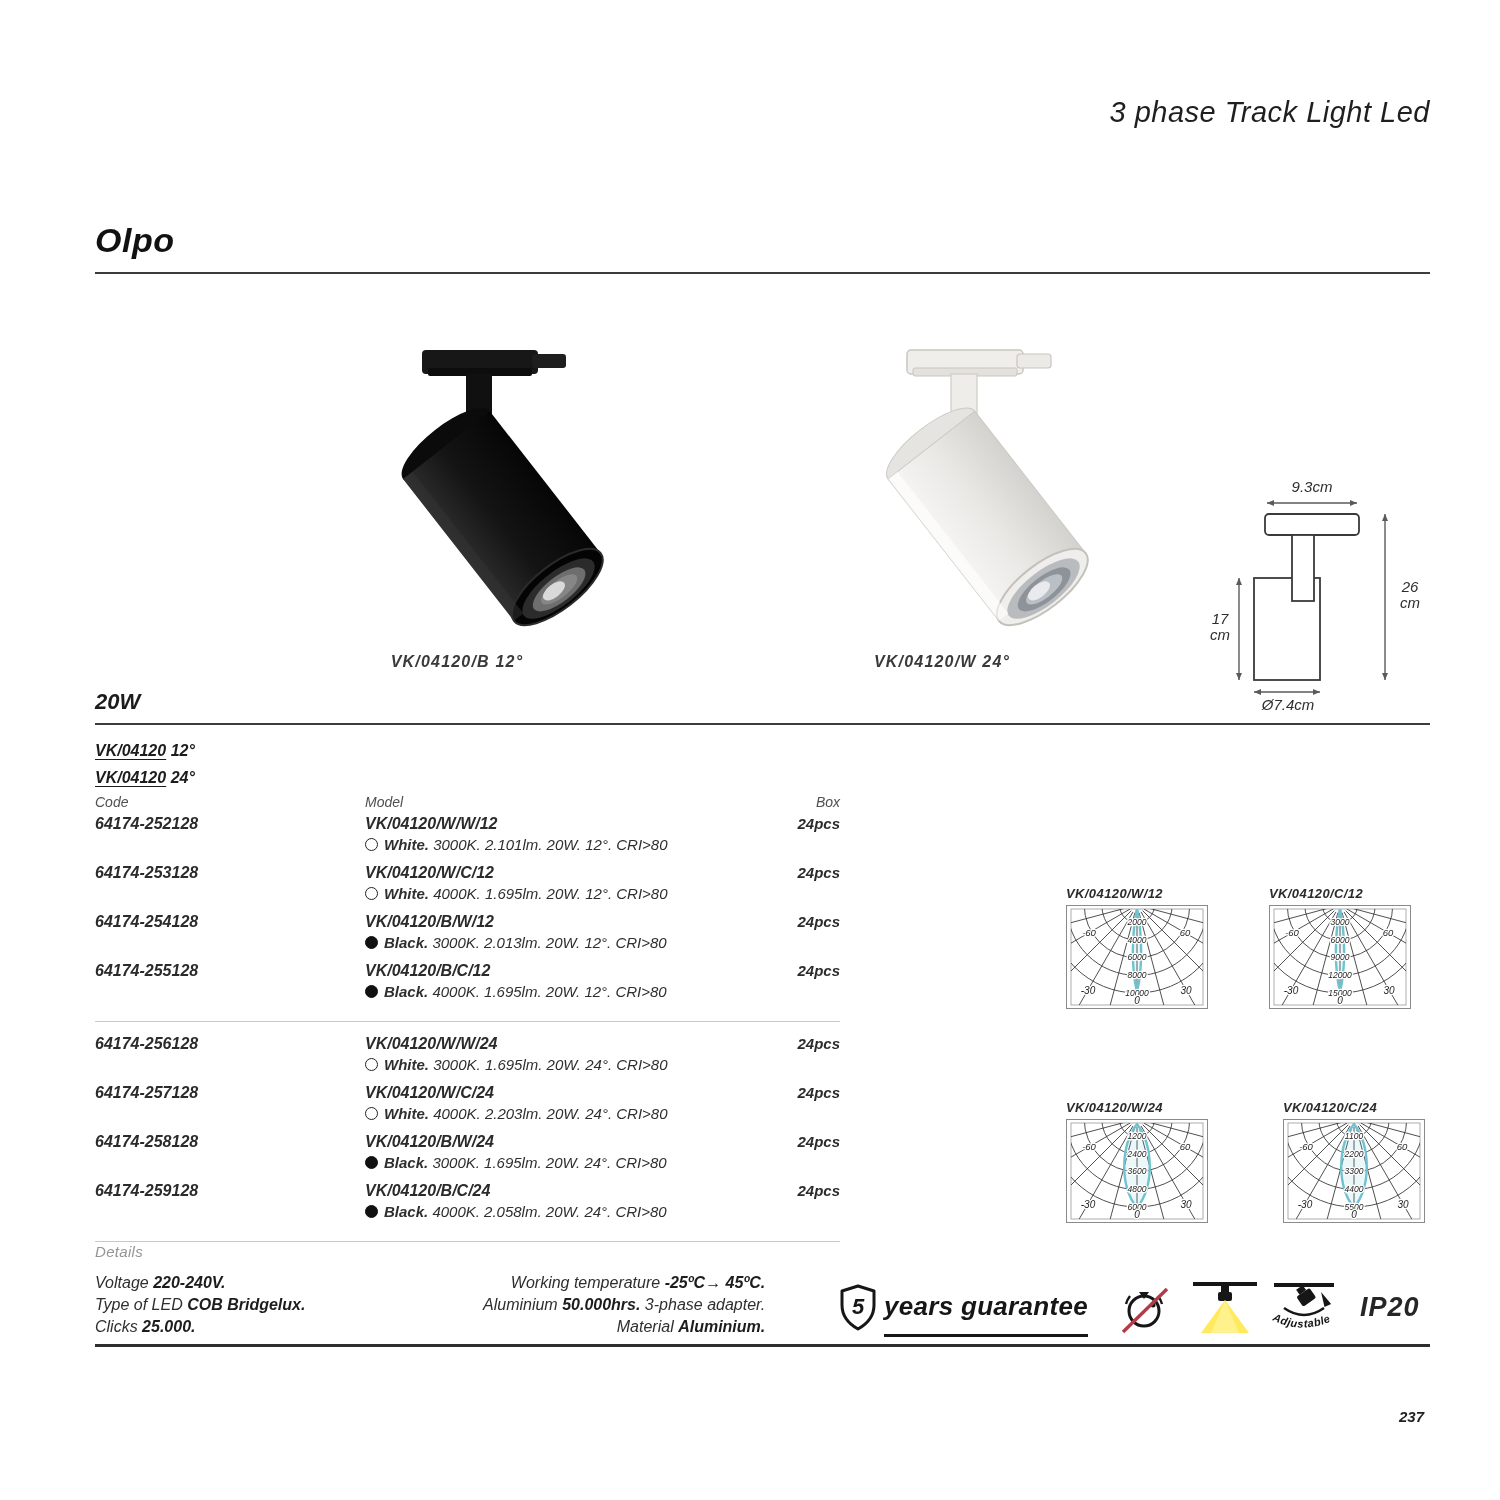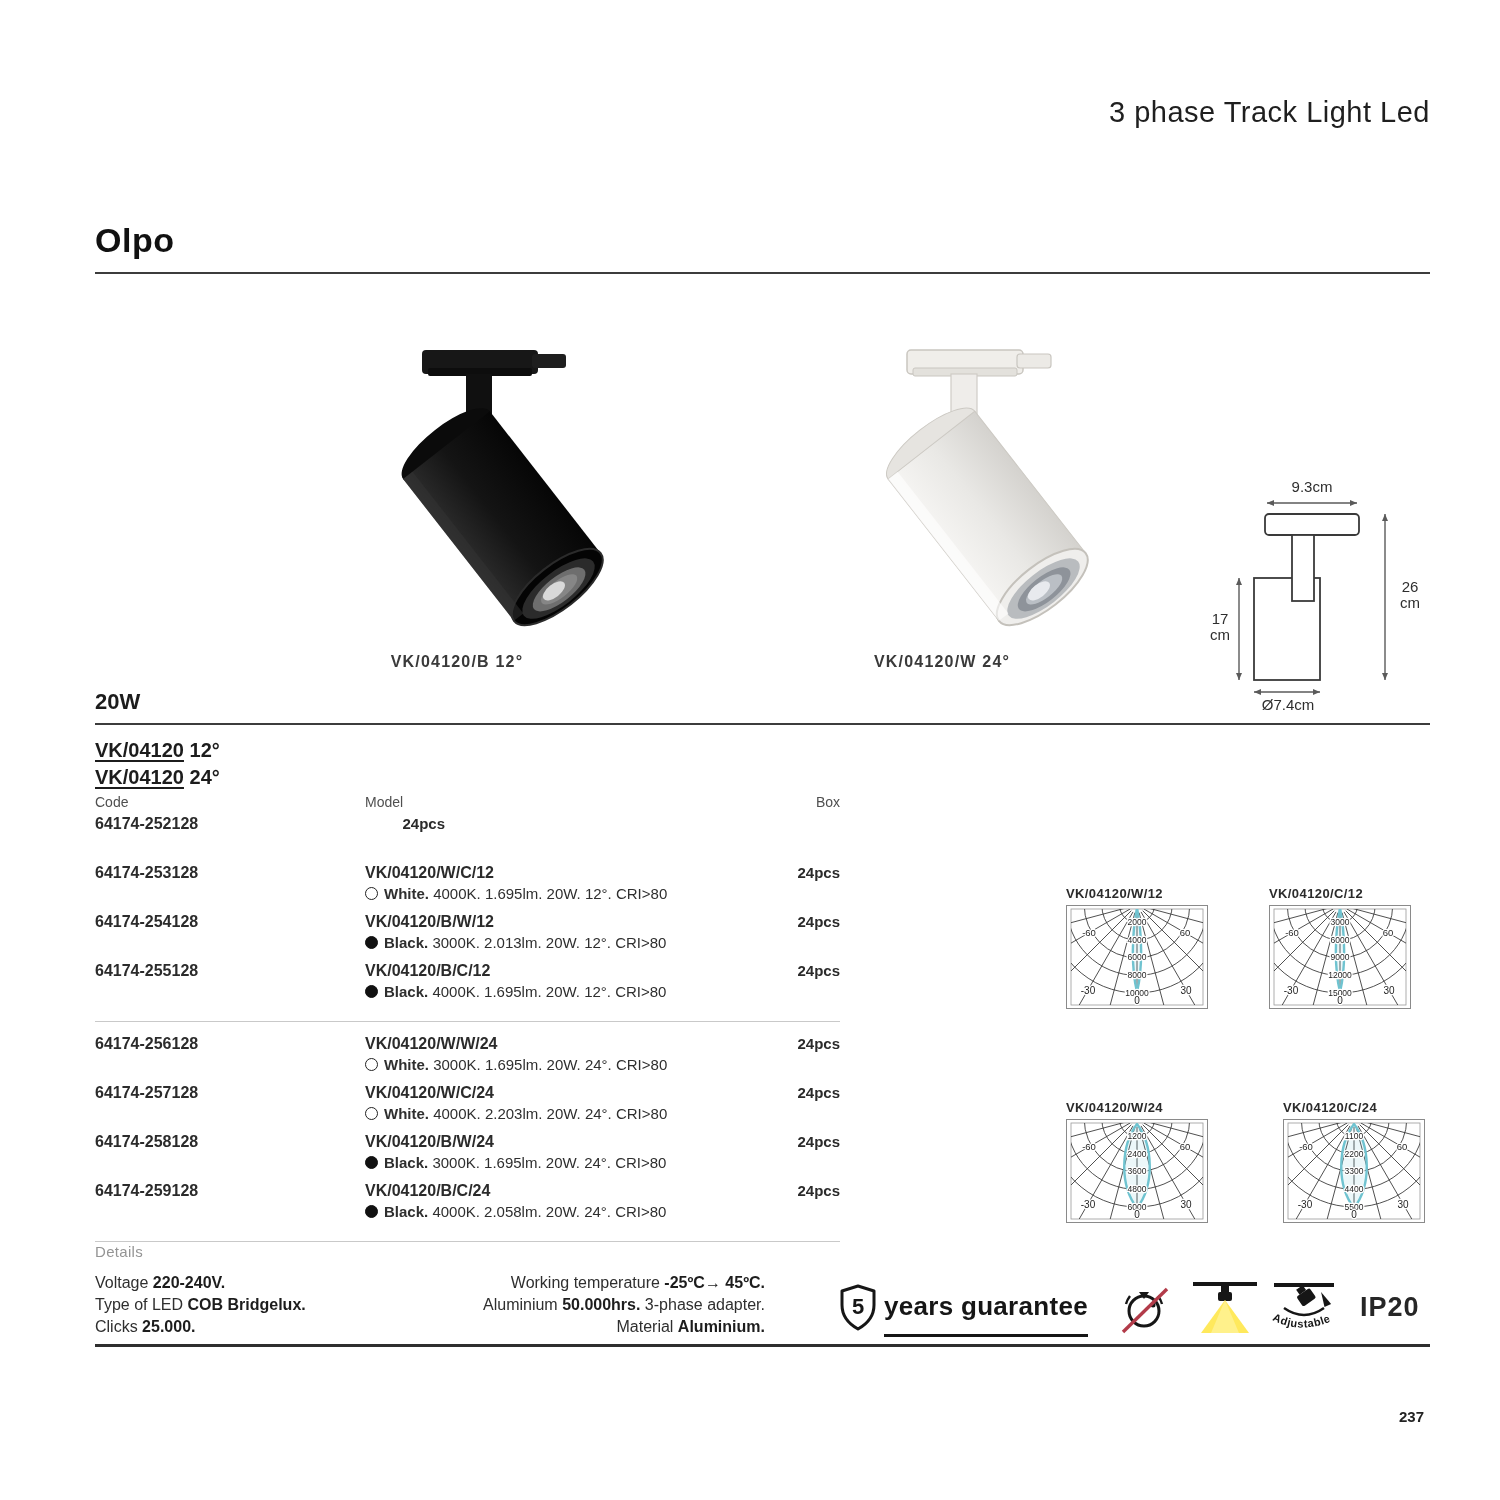--- a/index.html
+++ b/index.html
@@ -1,28 +1,28 @@
 <!DOCTYPE html>
 <html><head>
 <meta charset="utf-8">
 <style>
   html,body{margin:0;padding:0;background:#ffffff;}
   .page{position:relative;width:1500px;height:1500px;background:#fff;overflow:hidden;
-        font-family:"Liberation Sans",sans-serif;color:#2b2b2b;}
+        font-family:"Liberation Sans",sans-serif;color:#2b2b2b;font-style:italic;}
   .abs{position:absolute;}
   .category-title{top:96px;right:70px;font-size:29px;letter-spacing:.5px;color:#1f1f1f;}
   .product-title{top:221px;left:95px;font-size:34px;font-weight:bold;letter-spacing:.5px;color:#111;}
   .rule{left:95px;width:1335px;height:2px;background:#3c3c3c;}
   .rule-1{top:272px;}
   .rule-2{top:723px;}
   .rule-bottom{top:1344px;height:3px;background:#2e2e2e;}
   .photo-label{top:653px;width:370px;text-align:center;font-size:16px;font-weight:bold;
                letter-spacing:1.2px;color:#3a3a3a;}
   .wattage{top:689px;left:95px;font-size:22px;font-weight:bold;color:#1c1c1c;}
-  .variants{top:737px;left:95px;font-size:20px;font-weight:bold;color:#1c1c1c;line-height:27px;}
+  .variants{top:737px;left:95px;font-size:16px;font-weight:bold;color:#1c1c1c;line-height:27px;}
   .variant-code{text-decoration:underline;text-underline-offset:3px;cursor:pointer;}
   .table{top:794px;left:95px;width:745px;}
   .t-head{display:flex;font-size:14px;color:#4f4f4f;height:21px;}
   .t-head .h-code{width:270px;}
   .t-head .h-model{flex:1;}
   .t-head .h-box{width:80px;text-align:right;}
   .t-row{display:flex;height:49px;}
   .t-row .c-code{width:270px;font-size:16px;font-weight:bold;}
   .t-row .c-model{flex:1;}
   .t-row .c-box{width:80px;text-align:right;font-size:15px;font-weight:bold;}
@@ -151,20 +151,24 @@
 
   <div class="abs table">
     <div class="t-head">
       <div class="h-code">Code</div>
       <div class="h-model">Model</div>
       <div class="h-box">Box</div>
     </div>
     <div id="table-groups">
         <div class="t-row">
           <div class="c-code">64174-252128</div>
+          <div class="c-model">
+            <div class="model-name">VK/04120/W/W/12</div>
+            <div class="model-spec"><span class="dot dot-white"></span><b>White.</b> <span>3000K. 2.101lm. 20W. 12°. CRI&gt;80</span></div>
+          </div>
           <div class="c-box">24pcs</div>
         </div>
         <div class="t-row">
           <div class="c-code">64174-253128</div>
           <div class="c-model">
             <div class="model-name">VK/04120/W/C/12</div>
             <div class="model-spec"><span class="dot dot-white"></span><b>White.</b> <span>4000K. 1.695lm. 20W. 12°. CRI&gt;80</span></div>
           </div>
           <div class="c-box">24pcs</div>
         </div>

